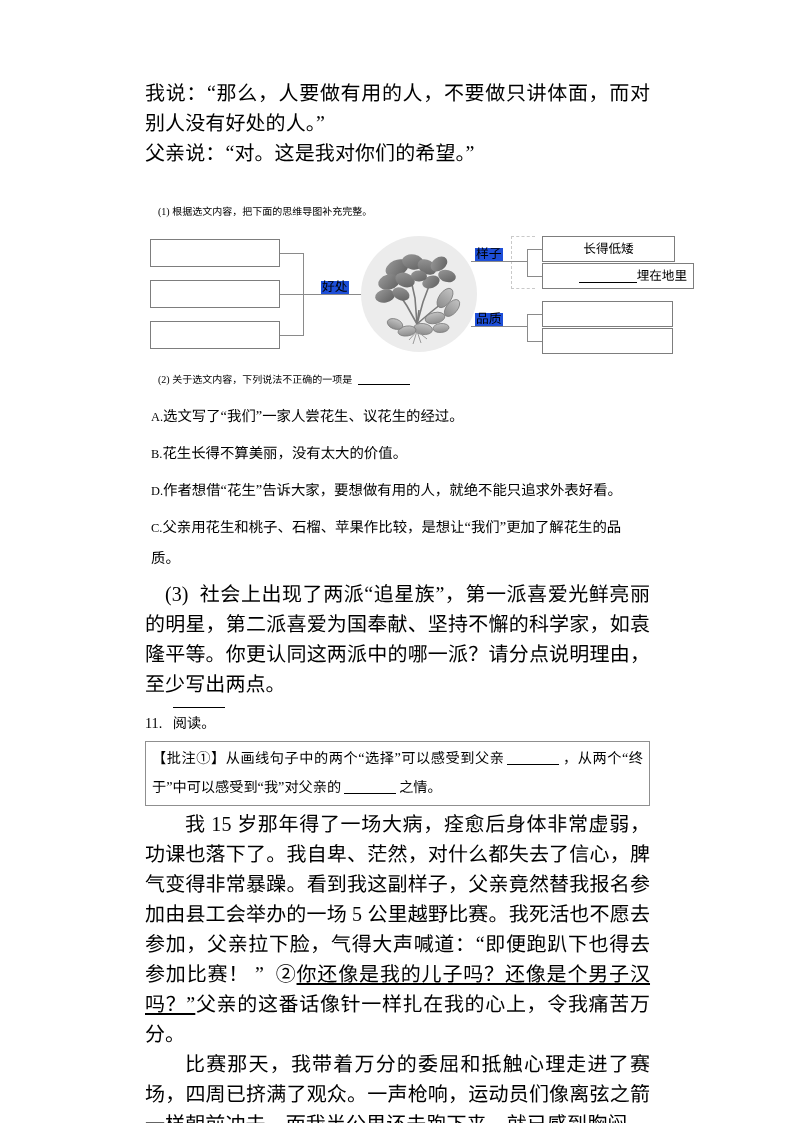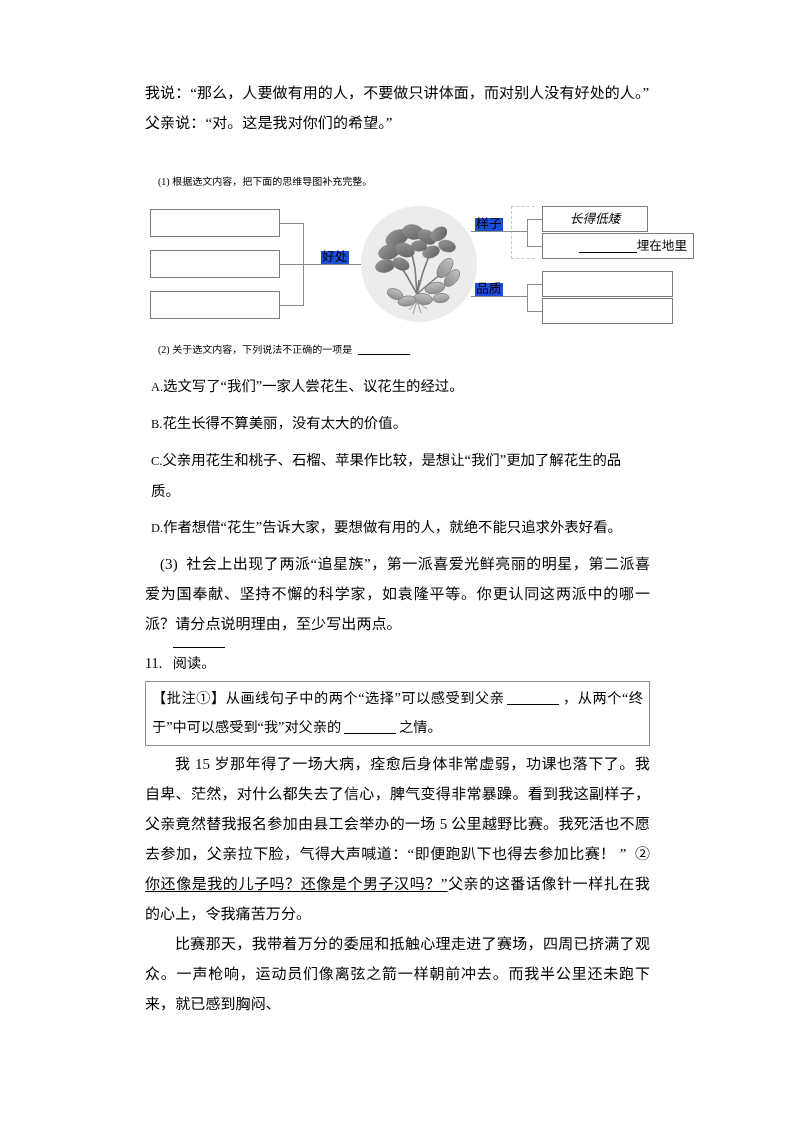--- a/index.html
+++ b/index.html
@@ -18,21 +18,21 @@
   }
   .page {
     position: absolute;
     left: 0; top: 0;
     width: 794px;
     height: 1123px;
     box-sizing: border-box;
     padding: 78px 144px 0 145px;
   }
   .para {
-    font-size: 15px;
+    font-size: 20px;
     line-height: 30px;
     text-align: justify;
     text-justify: inter-ideograph;
     margin: 0;
     letter-spacing: 0.1px;
   }
   .indent2 { text-indent: 2em; }
   .gap-md { height: 26px; }
 
   
@@ -246,21 +246,21 @@
 
     <span class="mm-label" style="left:330px; top:15px;">样子</span>
     <span class="mm-label" style="left:330px; top:80px;">品质</span>
 
     <div class="mm-dashed" style="left:366px; top:3px; width:24px; height:53px;"></div>
     <div class="mm-line mm-v" style="left:382px; top:16px; height:27px;"></div>
     <div class="mm-line mm-h" style="left:382px; top:16px; width:16px;"></div>
     <div class="mm-line mm-h" style="left:382px; top:43px; width:16px;"></div>
     <div class="mm-line mm-h" style="left:362px; top:28px; width:20px;"></div>
 
-    <div class="mm-box" style="left:397px; top:3px; width:106px; height:26px;font-style:italic;">
+    <div class="mm-box" style="left:397px; top:3px; width:133px; height:26px;">
       <span>长得低矮</span>
     </div>
     <div class="mm-box rightalign" style="left:397px; top:30px; width:152px; height:26px;">
       <span class="mm-text-under"></span>
       <span>埋在地里</span>
     </div>
 
     <div class="mm-line mm-v" style="left:382px; top:81px; height:27px;"></div>
     <div class="mm-line mm-h" style="left:382px; top:81px; width:16px;"></div>
     <div class="mm-line mm-h" style="left:382px; top:108px; width:16px;"></div>
@@ -276,24 +276,24 @@
     <span class="blank-line"></span>
   </p>
 
   <p class="opt">
     <span class="lab">A.</span><span>选文写了“我们”一家人尝花生、议花生的经过。</span>
   </p>
   <p class="opt">
     <span class="lab">B.</span><span>花生长得不算美丽，没有太大的价值。</span>
   </p>
   <p class="opt">
+    <span class="lab">D.</span><span>作者想借“花生”告诉大家，要想做有用的人，就绝不能只追求外表好看。</span>
+  </p>
+  <p class="opt">
     <span class="lab">C.</span><span>父亲用花生和桃子、石榴、苹果作比较，是想让“我们”更加了解花生的品质。</span>
-  </p>
-  <p class="opt">
-    <span class="lab">D.</span><span>作者想借“花生”告诉大家，要想做有用的人，就绝不能只追求外表好看。</span>
   </p>
 
   <p class="para" style="text-indent:1em;">
     <span>(3)</span>
     &nbsp;<span>社会上出现了两派“追星族”，第一派喜爱光鲜亮丽的明星，第二派喜爱为国奉献、坚持不懈的科学家，如袁隆平等。你更认同这两派中的哪一派？请分点说明理由，至少写出两点。</span>
   </p>
 
   <hr class="answer-rule">
 
   <p class="item-num">

